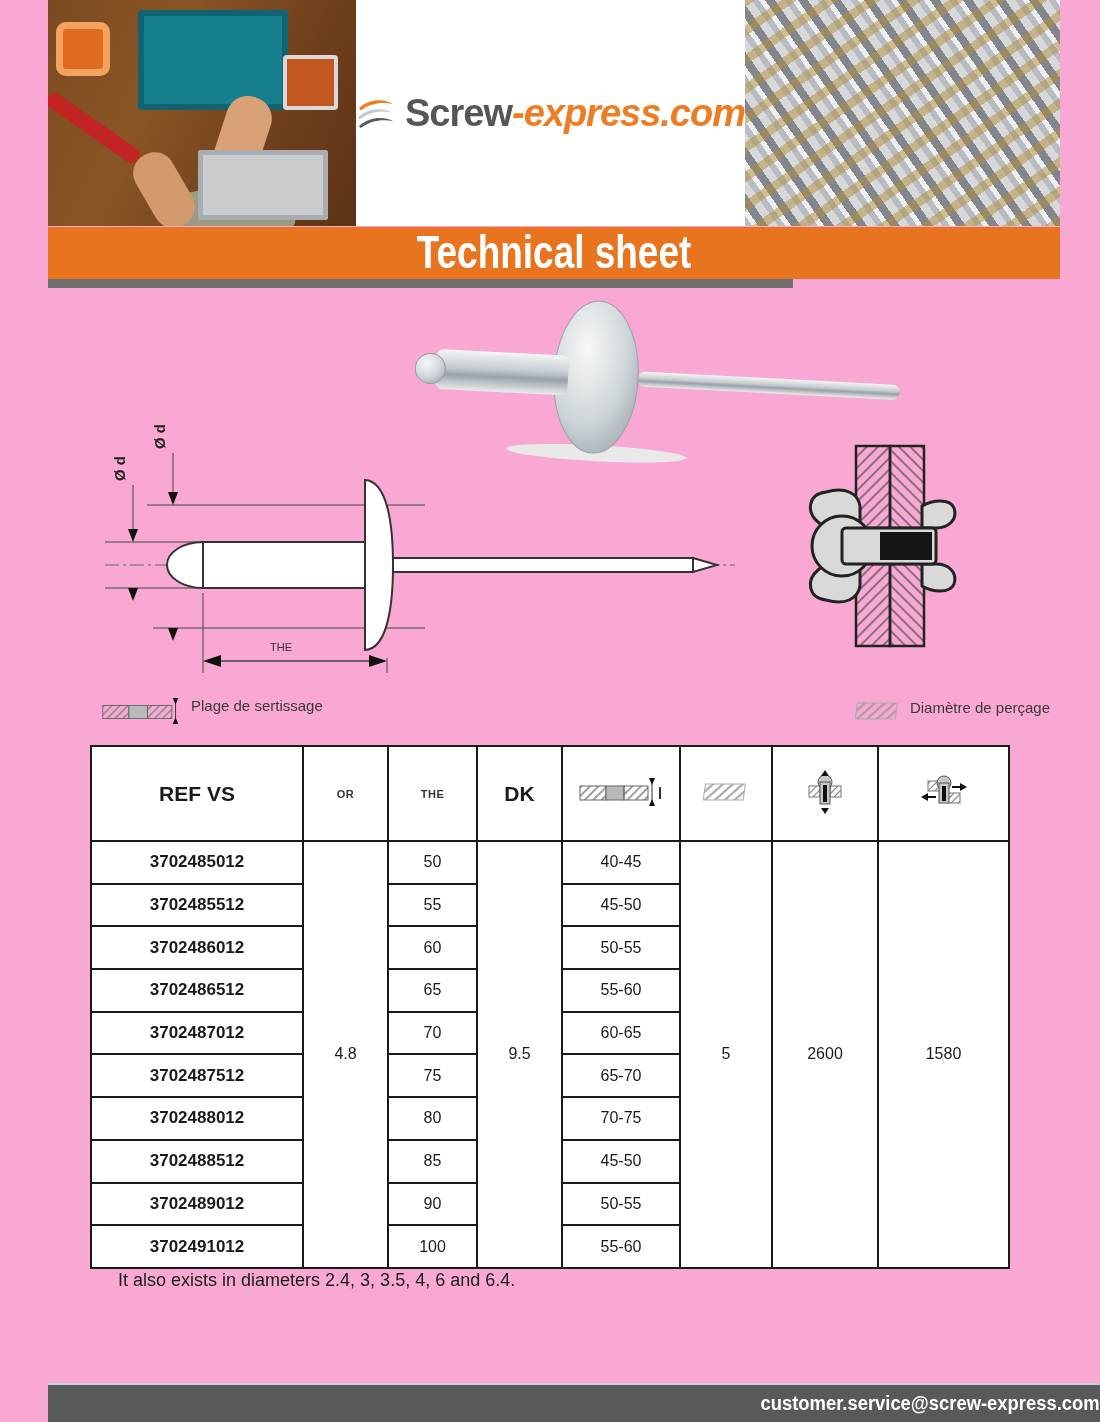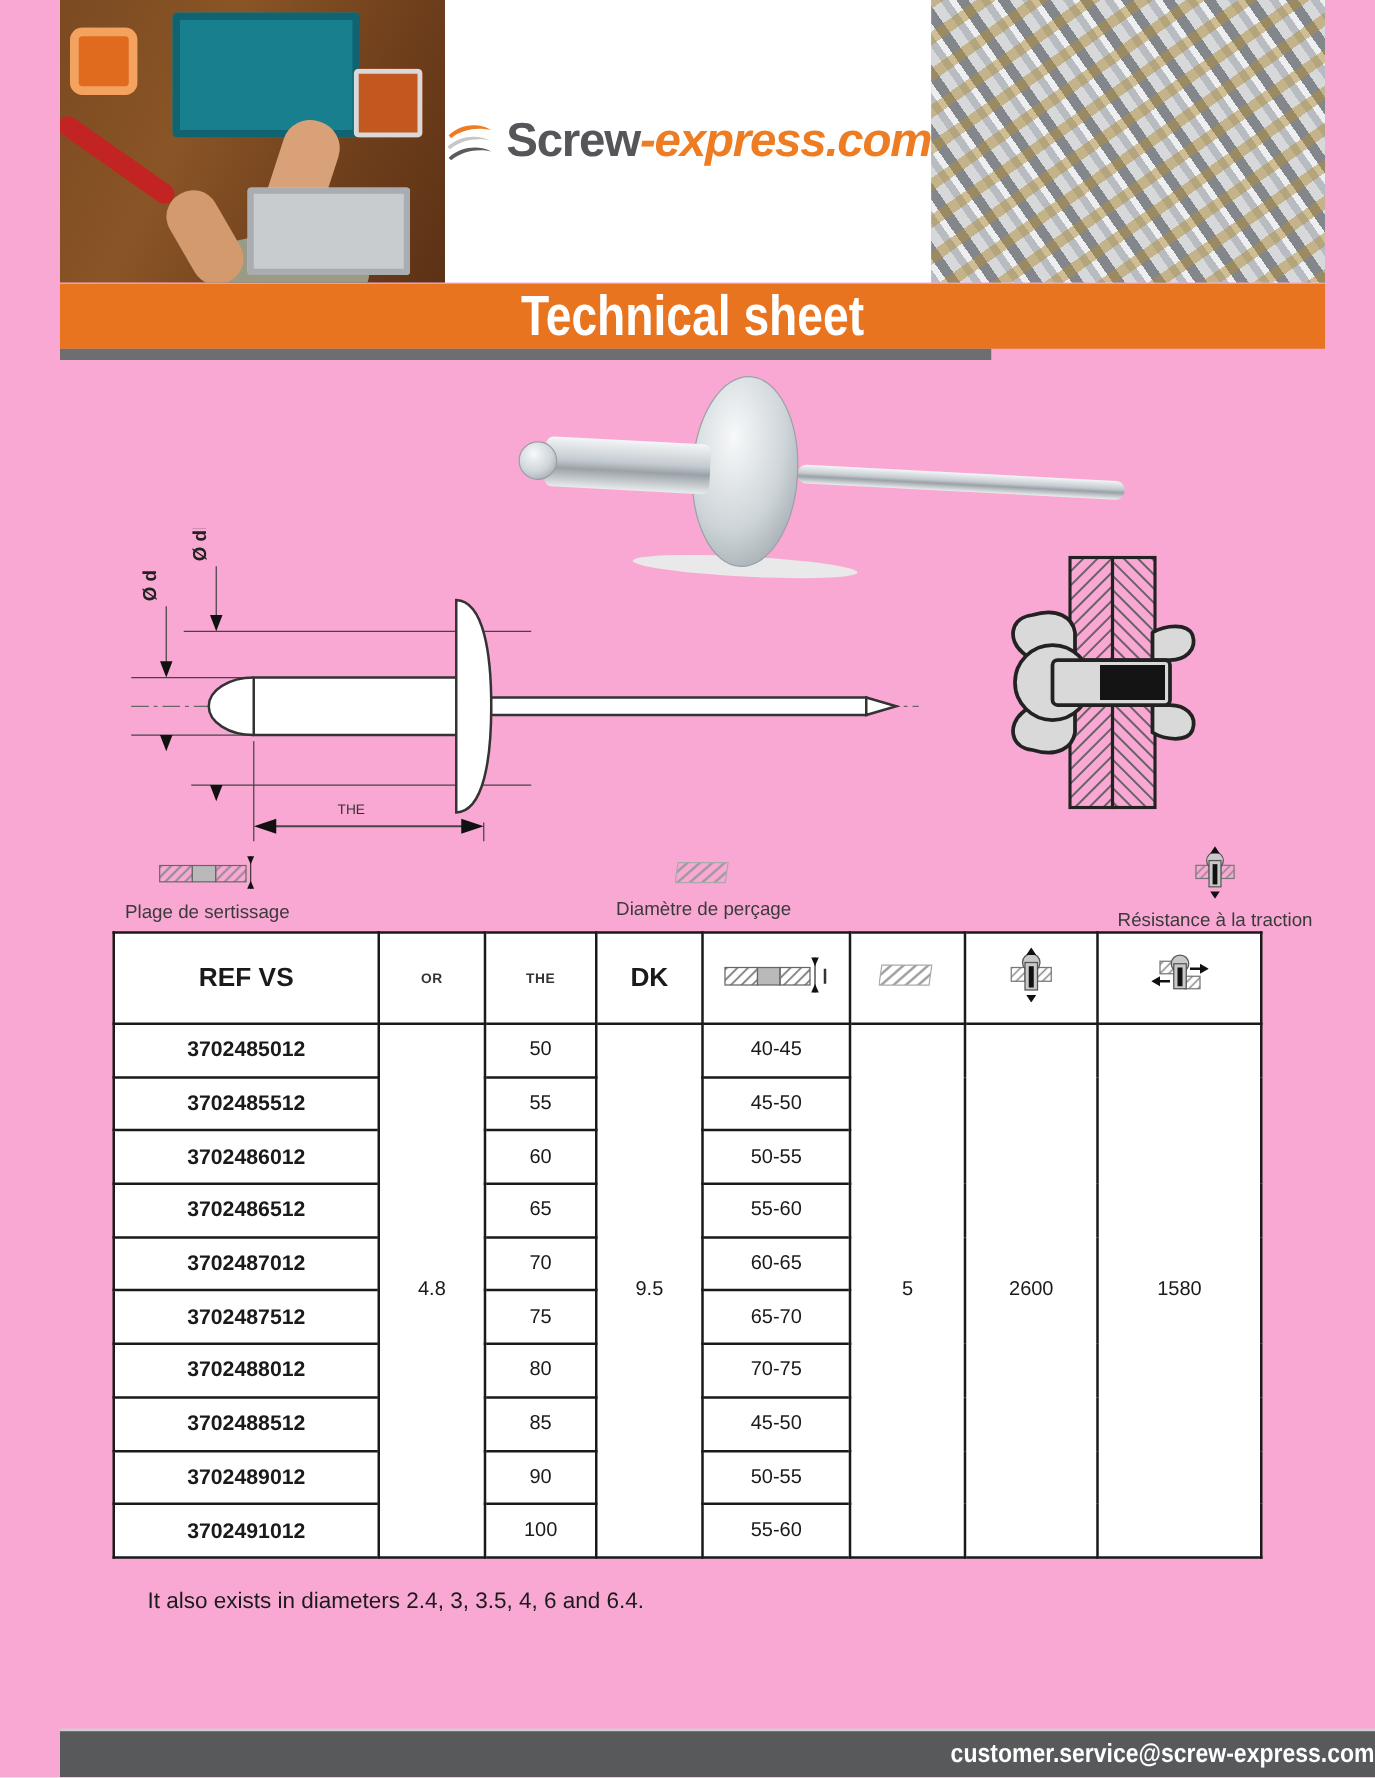--- a/index.html
+++ b/index.html
@@ -46,28 +46,28 @@
   
   .rivet-photo{position:absolute;left:390px;top:288px;width:520px;height:185px;}
 
   
   .tech-diagram{position:absolute;left:95px;top:423px;width:650px;height:268px;}
   .xsec-diagram{position:absolute;left:798px;top:442px;width:170px;height:208px;}
 
   
   .legend{position:absolute;left:100px;top:690px;width:950px;height:42px;
     display:flex;align-items:center;justify-content:space-between;}
-  .legend-item{display:flex;align-items:center;gap:9px;flex-direction:column;}
+  .legend-item{display:flex;gap:9px;}
   .legend-label{font-size:15px;color:#3a3a3a;}
 
   
   .spec-table{position:absolute;left:90px;top:745px;border-collapse:collapse;table-layout:fixed;}
   .spec-table th,.spec-table td{border:2px solid #1a1a1a;text-align:center;vertical-align:middle;
     padding:0;background:#fff;}
-  .spec-table thead tr{height:73px;}
+  .spec-table thead tr{height:95px;}
   .spec-table tbody tr{height:42.7px;}
   .th-big{font-size:21px;font-weight:bold;}
   .th-small{font-size:11px;font-weight:600;color:#333;letter-spacing:.5px;}
   .cell-ref{font-size:17px;font-weight:bold;}
   .cell-num{font-size:16px;font-weight:normal;}
 
   
   .note{position:absolute;left:118px;top:1270px;font-size:18px;color:#1b1b1b;}
   .footer-line{position:absolute;left:48px;top:1383px;width:1052px;height:2px;background:#cfcfcf;}
   .footer-bar{position:absolute;left:48px;top:1385px;width:1052px;height:37px;background:#58595B;
@@ -219,37 +219,20 @@
     <div class="legend-item">
       <svg width="46" height="24" viewBox="0 0 46 24">
         <defs>
             <pattern id="hL2" patternUnits="userSpaceOnUse" width="7" height="7" patternTransform="rotate(45)">
           <line x1="3.5" y1="0" x2="3.5" y2="7" stroke="#9a9a9a" stroke-width="2"></line>
             </pattern>
           </defs>
         <rect x="3" y="4" width="40" height="16" fill="url(#hL2)" stroke="#aaa" transform="skewX(-8)"></rect>
       </svg>
       <span class="legend-label">Diamètre de perçage</span>
-    </div>
-    <div class="legend-item">
-      <svg width="34" height="42" viewBox="0 0 34 44">
-        <defs>
-            <pattern id="hL3" patternUnits="userSpaceOnUse" width="5" height="5" patternTransform="rotate(45)">
-          <line x1="2.5" y1="0" x2="2.5" y2="5" stroke="#888" stroke-width="1.2"></line>
-            </pattern>
-          </defs>
-        <rect x="1" y="16" width="11" height="11" fill="url(#hL3)" stroke="#777"></rect>
-        <rect x="22" y="16" width="11" height="11" fill="url(#hL3)" stroke="#777"></rect>
-        <circle cx="17" cy="12" r="7" fill="#c9c9c9" stroke="#555"></circle>
-        <rect x="12" y="12" width="10" height="22" fill="#c9c9c9" stroke="#555"></rect>
-        <rect x="15" y="15" width="4" height="17" fill="#111"></rect>
-        <polygon points="17,0 21,6 13,6" fill="#111"></polygon>
-          <polygon points="17,44 21,38 13,38" fill="#111"></polygon>
-      </svg>
-      <span class="legend-label">Résistance à la traction</span>
     </div>
   </div>
 
   <table class="spec-table">
     <colgroup>
       <col style="width:212px">
         <col style="width:85px">
         <col style="width:89px">
         <col style="width:85px">
       <col style="width:118px">

